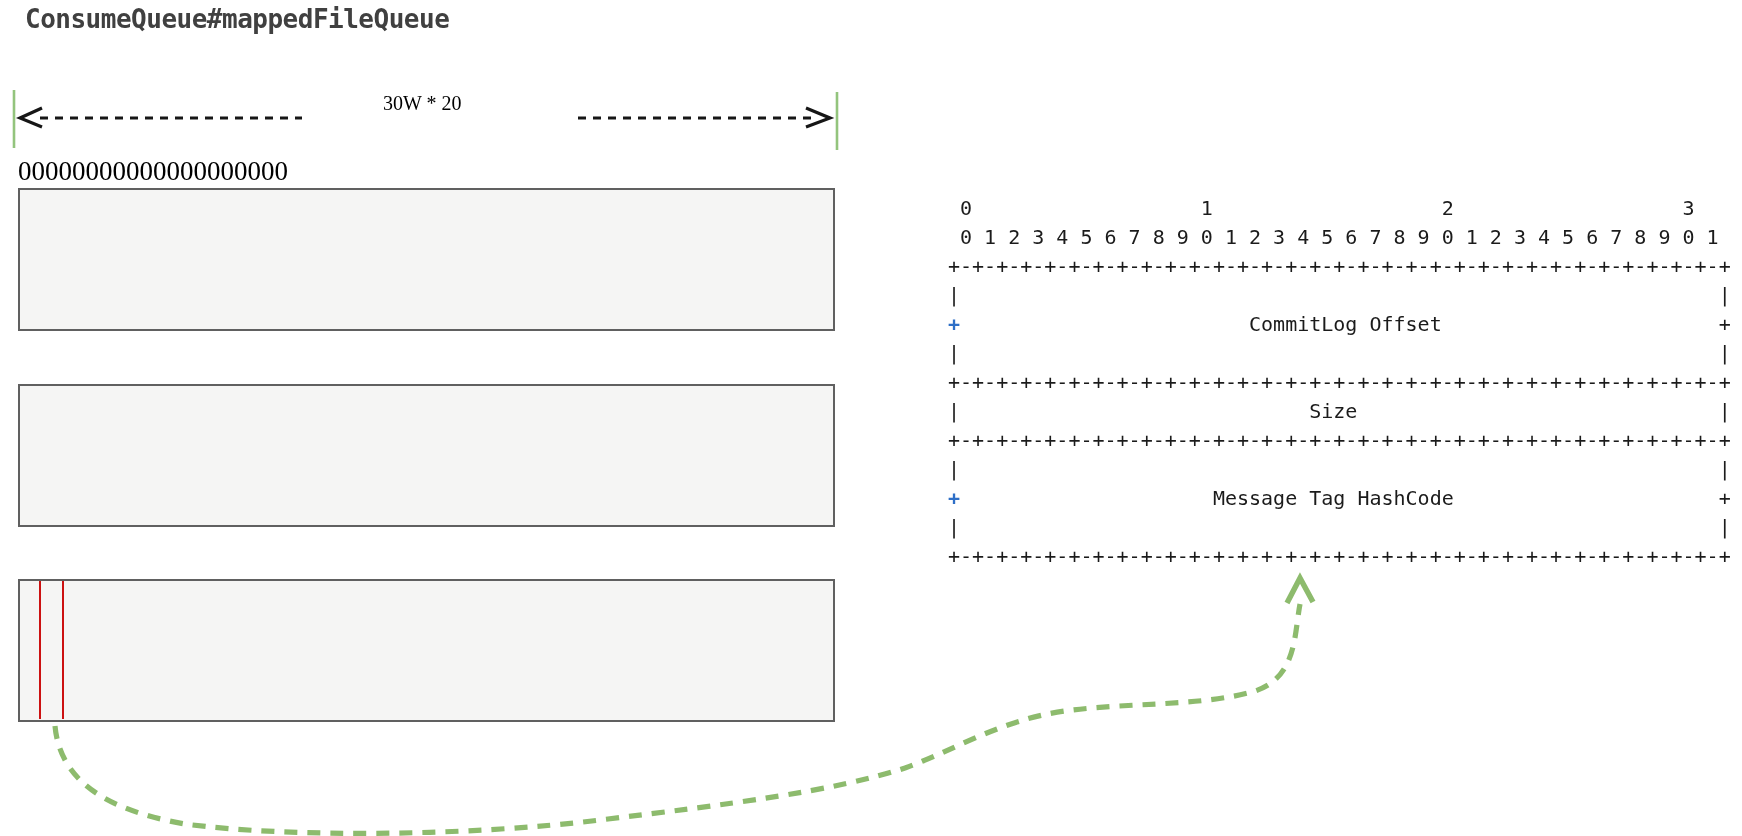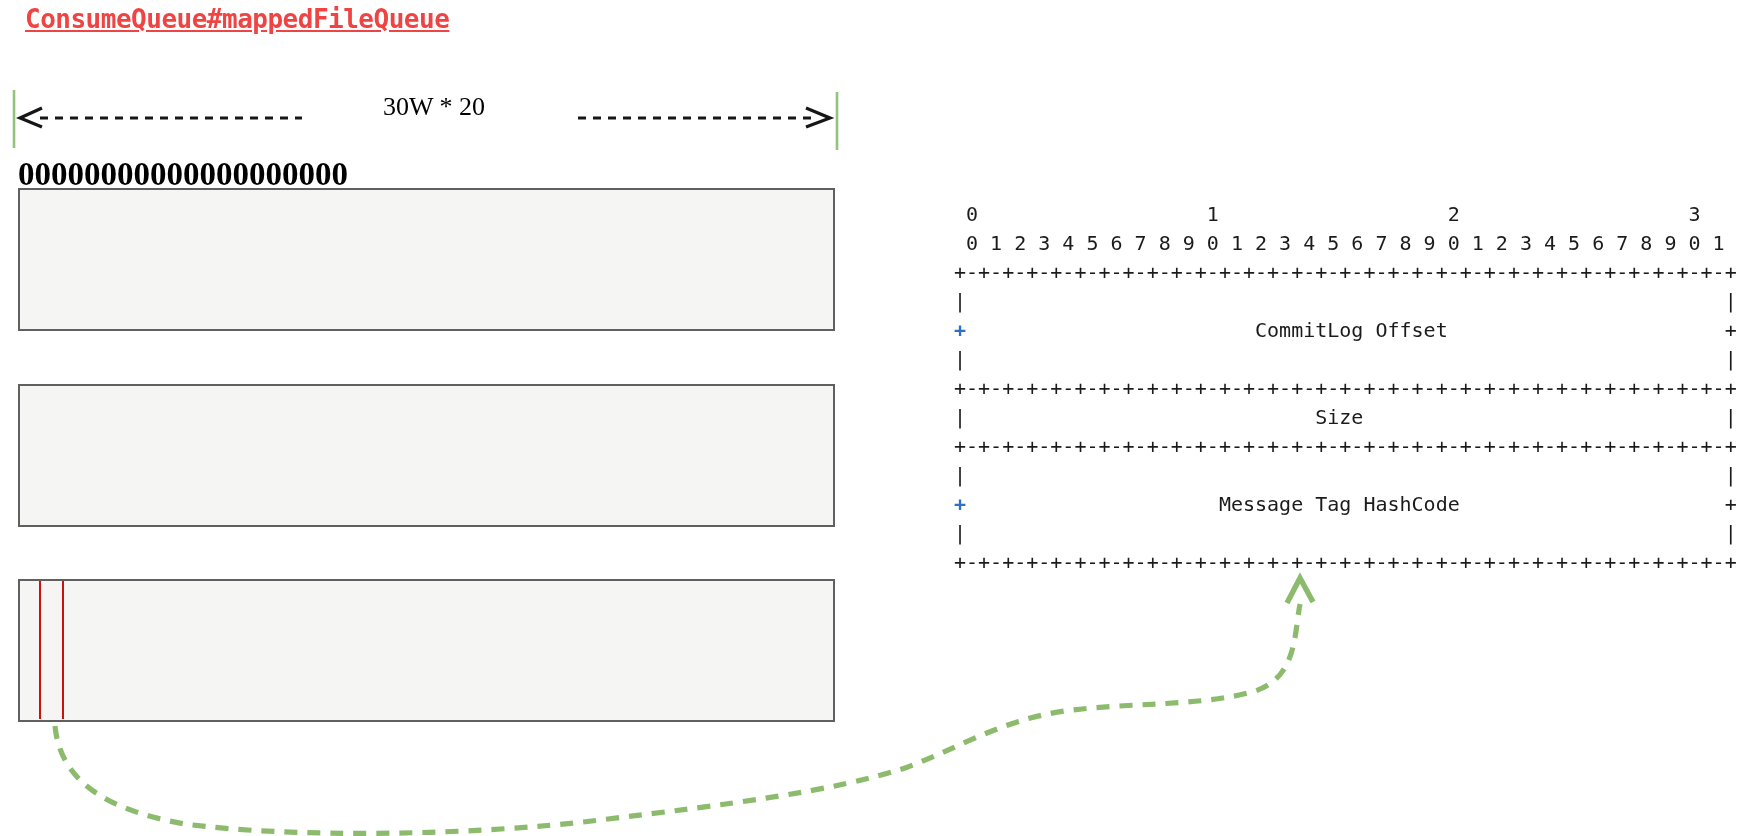--- a/index.html
+++ b/index.html
@@ -1,29 +1,29 @@
 <!DOCTYPE html>
 <html style="--tick_green: #93c47d; --arrow_green: #8dbb6d; --red: #cc1111; --blue_plus: #2e6fc7; --box_border: #606060; --ink: #1b1b1b;"><head>
 <meta charset="utf-8">
 <style>
   html,body{margin:0;padding:0;background:#ffffff;}
   #canvas{position:relative;width:1742px;height:836px;background:#ffffff;overflow:hidden;
           font-family:"DejaVu Sans","Liberation Sans",sans-serif;}
   .title{position:absolute;left:25px;top:4px;font-family:"DejaVu Sans Mono",monospace;
-         font-weight:bold;font-size:26px;color:#ef4444;letter-spacing:-0.5px;white-space:nowrap;text-decoration:underline;}
+         font-weight:bold;font-size:26px;color:#404040;letter-spacing:-0.5px;white-space:nowrap;}
   .ruler-svg{position:absolute;left:0;top:85px;width:860px;height:70px;}
   .ruler-label{position:absolute;left:383px;top:92px;font-family:"Liberation Serif","DejaVu Serif",serif;
-               font-size:26px;color:#000;white-space:nowrap;}
+               font-size:20px;color:#000;white-space:nowrap;}
   .file-label{position:absolute;left:18px;font-family:"Liberation Serif","DejaVu Serif",serif;
-              font-size:33px;color:#000;white-space:nowrap;line-height:1;font-weight:bold;}
+              font-size:27px;color:#000;white-space:nowrap;line-height:1;}
   .file-box{position:absolute;left:18px;width:813px;height:139px;background:#f5f5f4;
             border:2px solid var(--box_border,#606060);}
   .entry-marker{position:absolute;top:581px;width:2.3px;height:138px;background:var(--red,#cc1111);}
   .packet{position:absolute;left:938px;top:184px;font-family:"DejaVu Sans Mono",monospace;
-          font-size:20px;line-height:29px;color:#1b1b1b;white-space:pre;margin:16px;}
+          font-size:20px;line-height:29px;color:#1b1b1b;white-space:pre;margin:10px;}
   .blue-plus{color:var(--blue_plus,#2e6fc7);font-weight:bold;}
   .overlay{position:absolute;left:0;top:0;width:1742px;height:836px;pointer-events:none;}
 </style>
 </head>
 <body>
 
 <div id="canvas">
 
   <div class="title">ConsumeQueue#mappedFileQueue</div>
 

